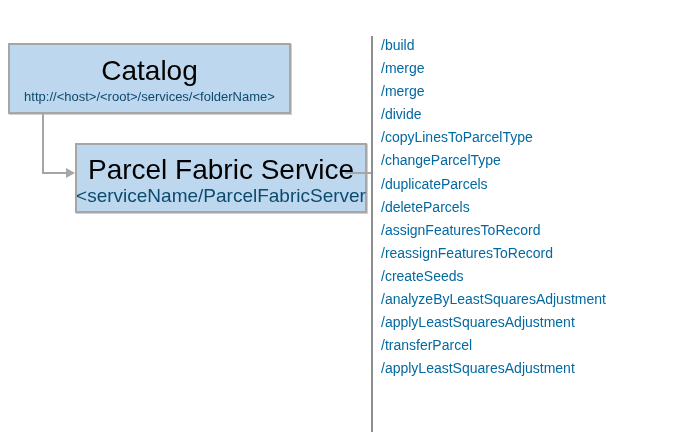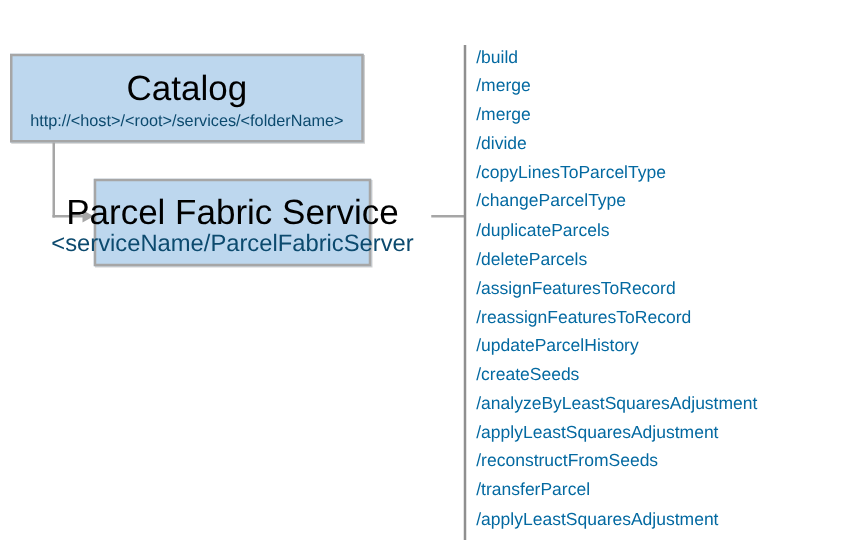--- a/index.html
+++ b/index.html
@@ -30,21 +30,21 @@
   .catalog-box {
     left: 8px;
     top: 43px;
     width: 283px;
     height: 71px;
     padding-top: 2px;
   }
   .service-box {
     left: 75px;
     top: 143px;
-    width: 222px;
+    width: 292px;
     height: 70px;
     padding-top: 2px;
   }
   .node-title {
     font-size: 28px;
     line-height: 32px;
     color: #000000;
     letter-spacing: 0px;
     white-space: nowrap;
   }
@@ -117,22 +117,20 @@
     <div class="endpoint-item">/build</div>
     <div class="endpoint-item">/merge</div>
     <div class="endpoint-item">/merge</div>
     <div class="endpoint-item">/divide</div>
     <div class="endpoint-item">/copyLinesToParcelType</div>
     <div class="endpoint-item">/changeParcelType</div>
     <div class="endpoint-item">/duplicateParcels</div>
     <div class="endpoint-item">/deleteParcels</div>
     <div class="endpoint-item">/assignFeaturesToRecord</div>
     <div class="endpoint-item">/reassignFeaturesToRecord</div>
-    <div class="endpoint-item">/updateParcelHistory</div>
     <div class="endpoint-item">/createSeeds</div>
     <div class="endpoint-item">/analyzeByLeastSquaresAdjustment</div>
     <div class="endpoint-item">/applyLeastSquaresAdjustment</div>
-    <div class="endpoint-item">/reconstructFromSeeds</div>
     <div class="endpoint-item">/transferParcel</div>
     <div class="endpoint-item">/applyLeastSquaresAdjustment</div>
   </div>
 
 </div>
 
 </body></html>

